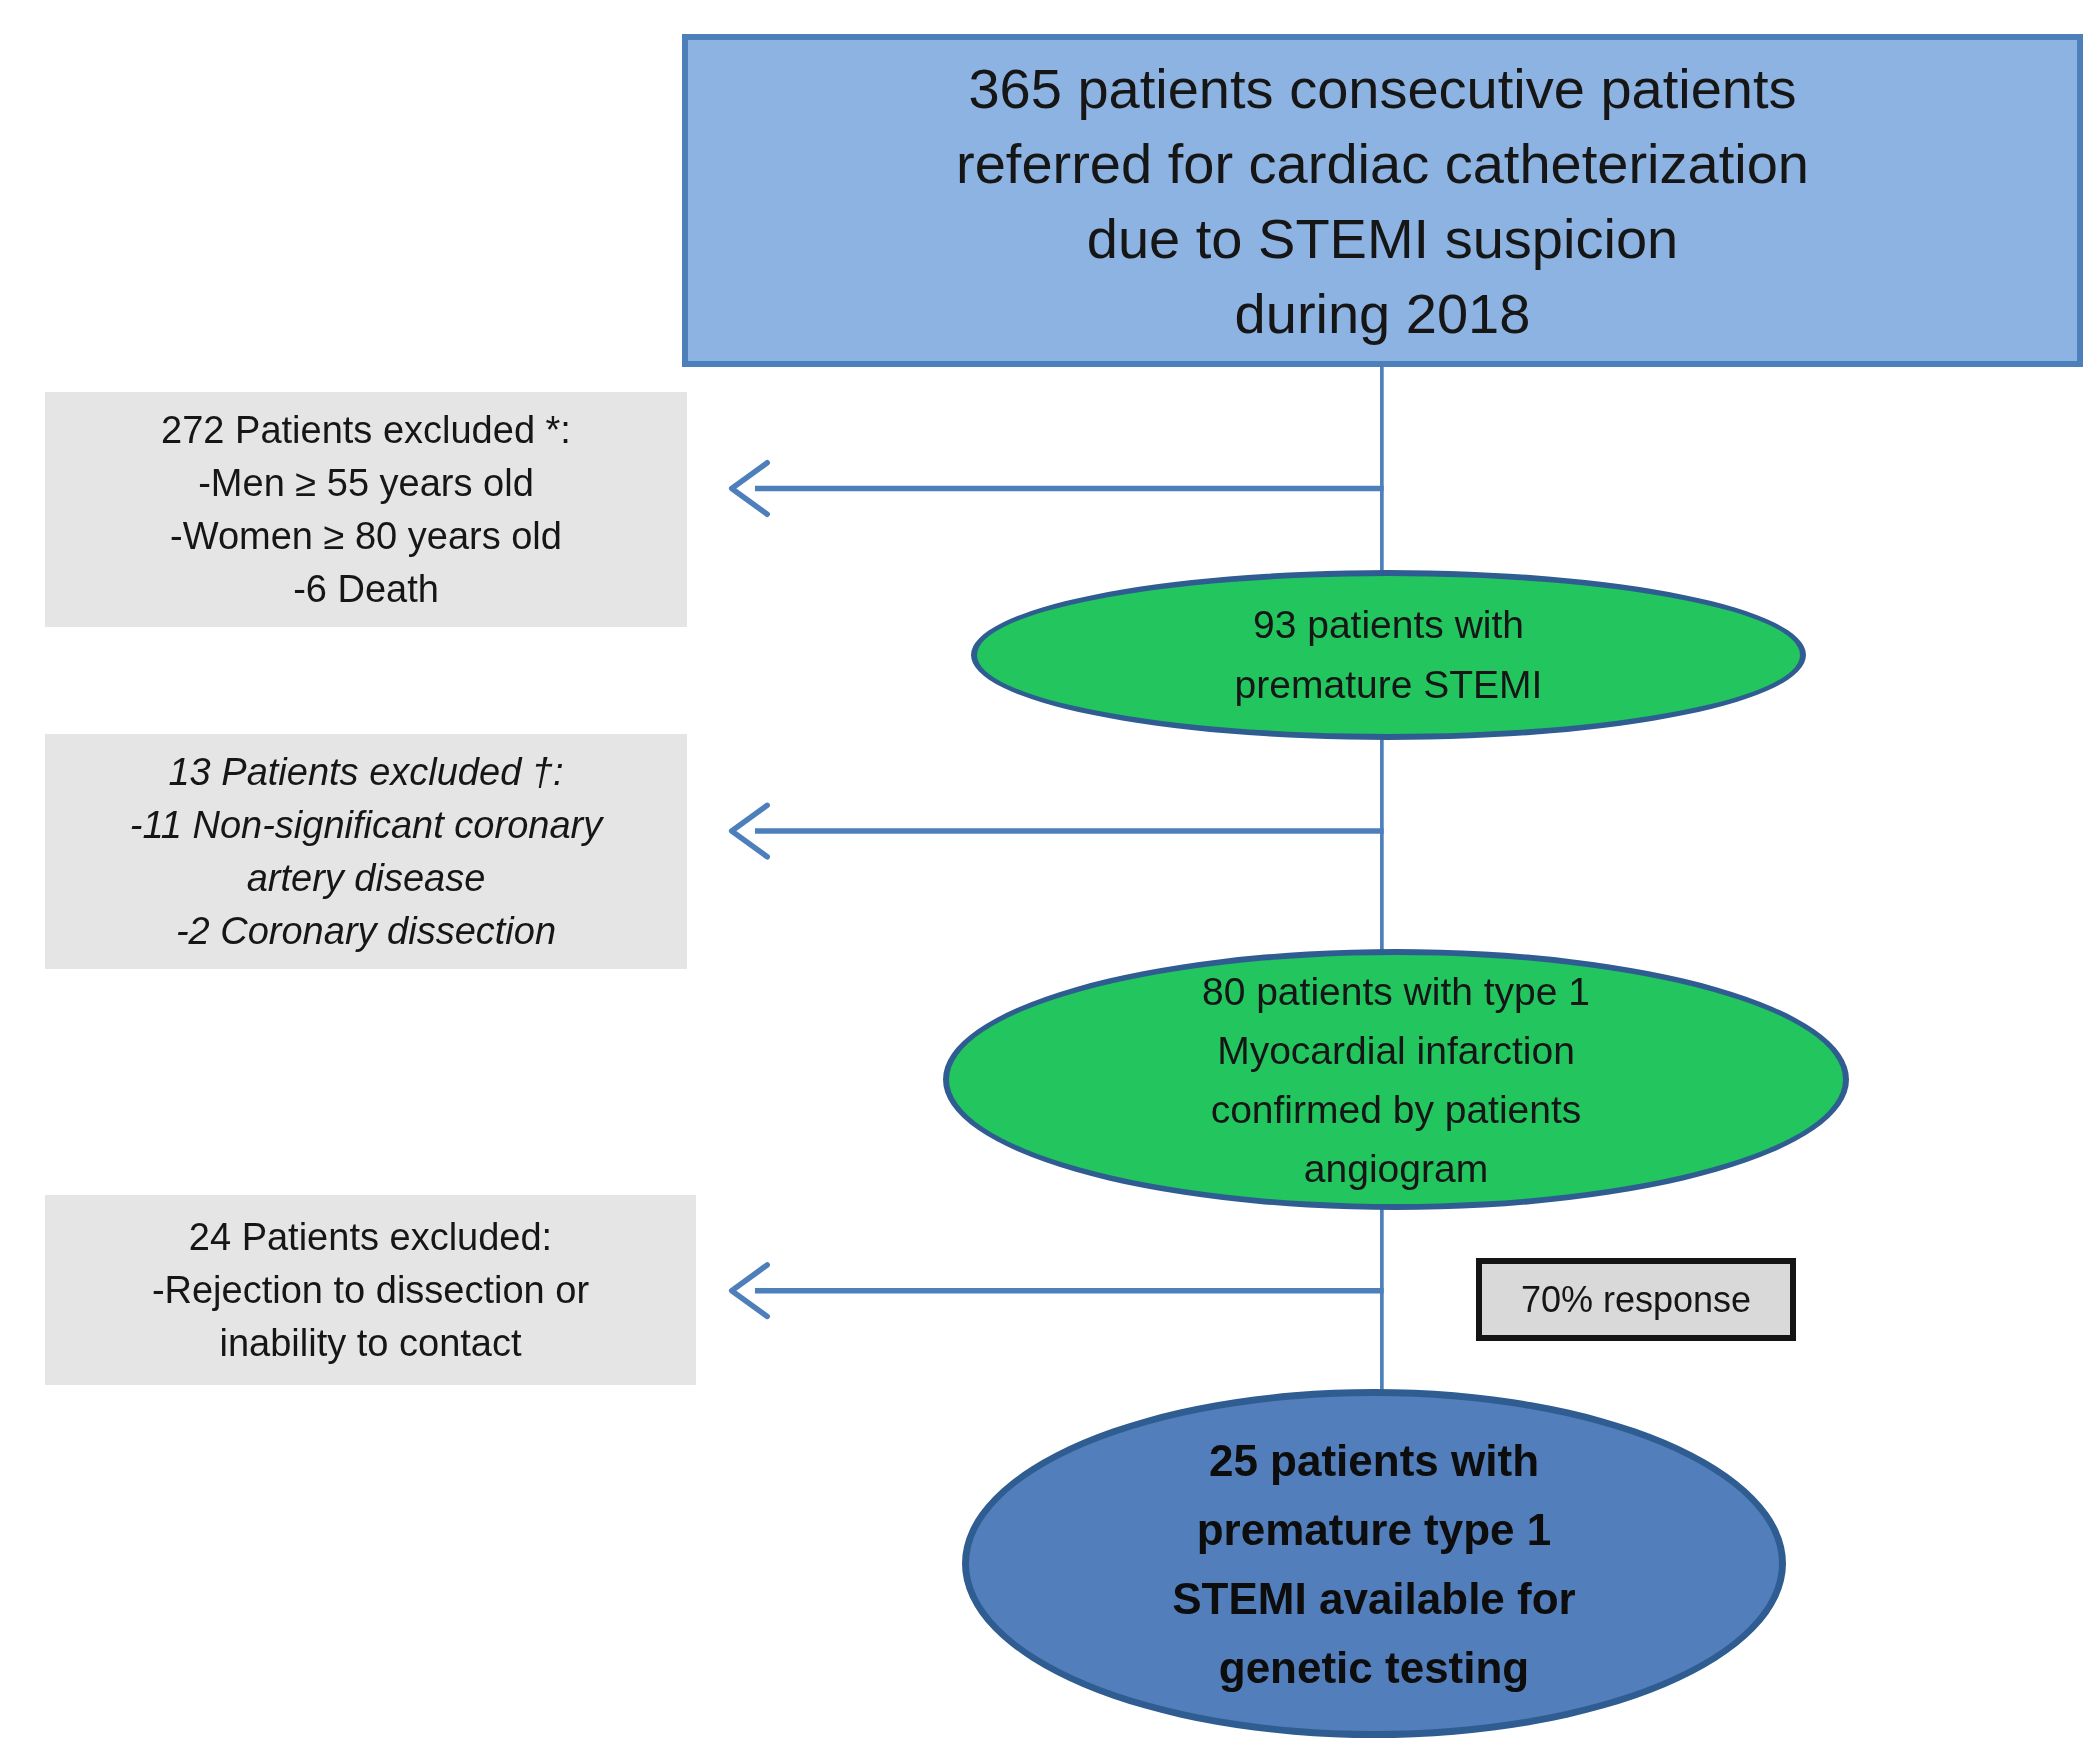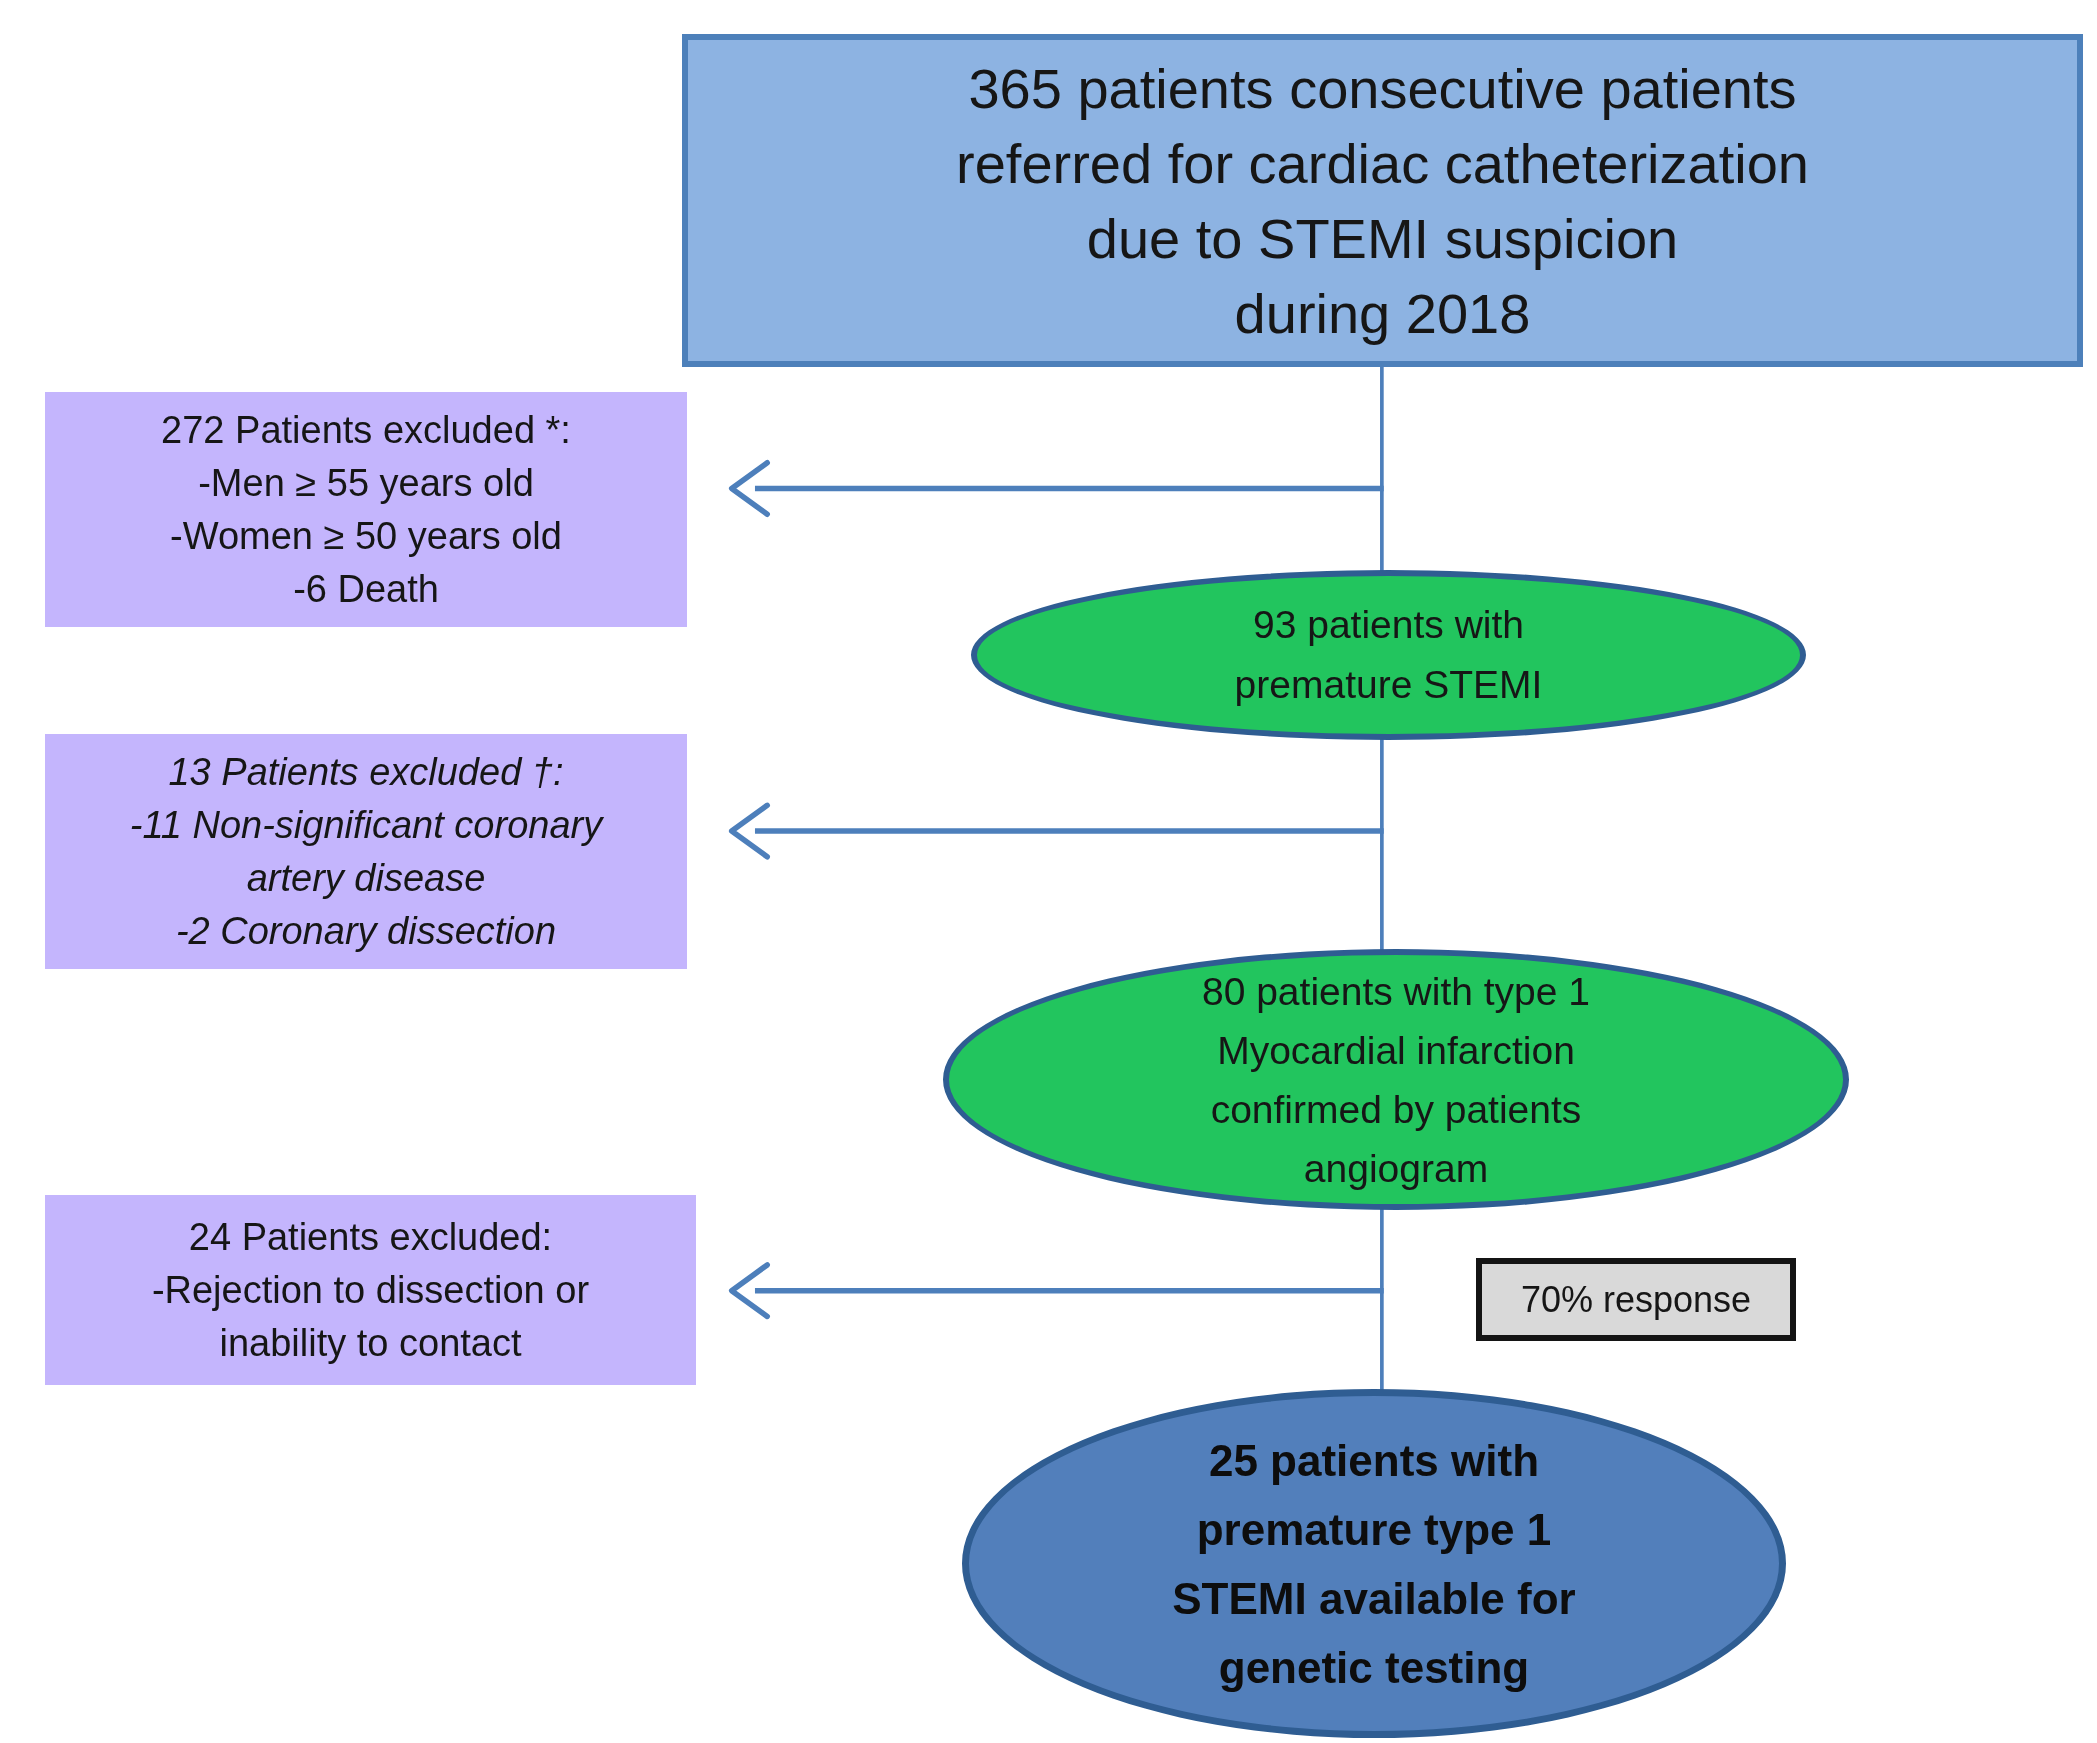--- a/index.html
+++ b/index.html
@@ -17,21 +17,21 @@
     position:absolute;z-index:2;
     display:flex;flex-direction:column;justify-content:center;align-items:center;
     text-align:center;box-sizing:border-box;
   }
   .top-box{
     left:682px;top:34px;width:1401px;height:333px;
     background:#8db3e2;border:6.1px solid #4d80ba;
     font-size:56px;line-height:75px;
   }
   .gray-box{
-    background:#c4b5fd;
+    background:#e5e5e5;
     font-size:38px;line-height:53px;
   }
   .gray-1{left:45px;top:392px;width:642px;height:235px;}
   .gray-2{left:45px;top:734px;width:642px;height:235px;font-style:italic;}
   .gray-3{left:45px;top:1195px;width:651px;height:190px;}
   .ellipse{
     border-radius:50%;
     background:#22c55e;border:6.7px solid #2f5d92;
   }
   .ell-1{left:971px;top:570px;width:835px;height:170px;font-size:39px;line-height:60px;}
@@ -76,21 +76,21 @@
   <div class="shape top-box">
     <div class="line">365 patients consecutive patients</div>
     <div class="line">referred for cardiac catheterization</div>
     <div class="line">due to STEMI suspicion</div>
     <div class="line">during 2018</div>
   </div>
 
   <div class="shape gray-box gray-1">
     <div class="line">272 Patients excluded *:</div>
     <div class="line">-Men ≥ 55 years old</div>
-    <div class="line">-Women ≥ 50 years old</div>
+    <div class="line">-Women ≥ 80 years old</div>
     <div class="line">-6 Death</div>
   </div>
 
   <div class="shape ellipse ell-1">
     <div class="line">93 patients with</div>
     <div class="line">premature STEMI</div>
   </div>
 
   <div class="shape gray-box gray-2">
     <div class="line">13 Patients excluded †:</div>

